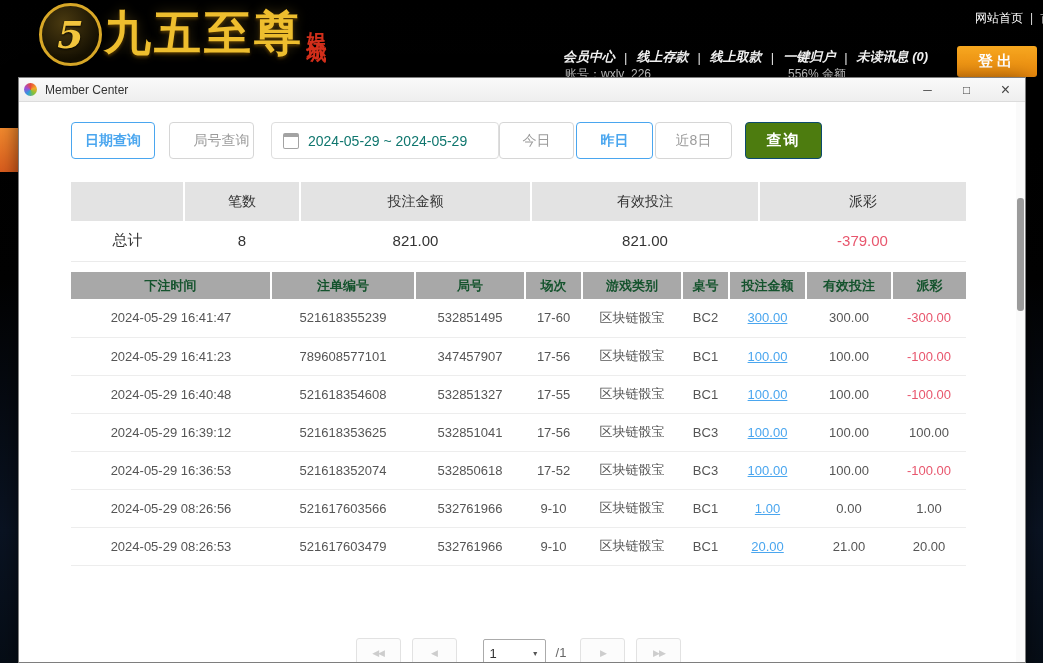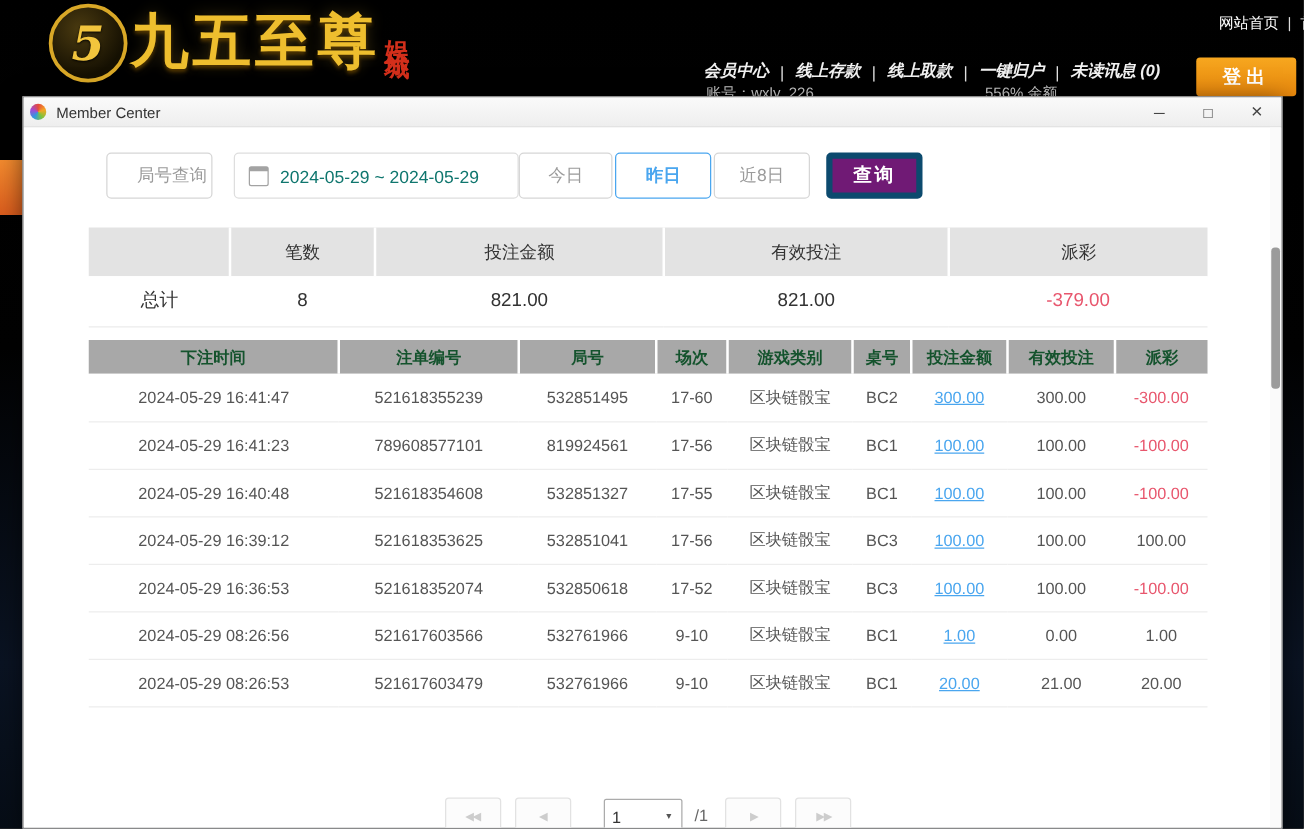--- a/index.html
+++ b/index.html
@@ -31,21 +31,21 @@
   .win-btn { width:39px; height:100%; border:none; background:transparent; color:#444; font-size:12px; display:flex; align-items:center; justify-content:center; cursor:pointer; font-family:inherit; }
   .win-btn.close { font-size:16px; }
 
   .content { position:relative; flex:1; background:#fff; overflow:hidden; }
 
   
   .toolbar { position:absolute; left:52px; top:20px; height:37px; display:flex; align-items:stretch; }
   .btn { height:37px; border-radius:4px; background:#fff; font-size:14px; display:flex; align-items:center; justify-content:center; cursor:pointer; font-family:inherit; }
   .btn.blue { border:1px solid #4aa6ef; color:#4aa6ef; font-weight:600; }
   .btn.gray { border:1px solid #d6d6d6; color:#9b9b9b; }
-  .btn.solid { border:5px solid #0c4a6e; background:#701a75; color:#fff; font-size:15px; font-weight:600; letter-spacing:2px; }
+  .btn.solid { border:1px solid #0c4a6e; background:#4d7c0f; color:#fff; font-size:15px; font-weight:600; letter-spacing:2px; }
   .w-tab { width:84px; }
   .tab-round { width:85px; margin-left:14px;padding-left:20px; }
   .date-box { width:228px; margin-left:17px; border:1px solid #dedede; border-radius:4px; display:flex; align-items:center; padding:0 11px; cursor:pointer; background:#fff; }
   .cal-icon { width:16px; height:16px; border:1px solid #a3a3a3; border-top-width:4px; border-radius:2px; margin-right:9px; flex:0 0 16px; }
   .date-text { font-size:14px; color:#0f766e; white-space:nowrap; }
   .seg { width:77px; }
   .seg-today { width:75px; }
   .seg-mid { margin-left:2px; }
   .query-btn { width:77px; margin-left:13px; }
 
@@ -113,20 +113,21 @@
     <div class="win-controls">
       <button class="win-btn">─</button>
       <button class="win-btn">□</button>
       <button class="win-btn close">×</button>
     </div>
   </div>
 
   <div class="content">
 
     <div class="toolbar">
+      <button class="btn blue w-tab">日期查询</button>
       <button class="btn gray tab-round">局号查询</button>
       <div class="date-box">
         <span class="cal-icon"></span>
         <span class="date-text">2024-05-29 ~ 2024-05-29</span>
       </div>
       <button class="btn gray seg seg-today">今日</button>
       <button class="btn blue seg seg-mid">昨日</button>
       <button class="btn gray seg seg-mid">近8日</button>
       <button class="btn solid query-btn">查询</button>
     </div>
@@ -192,21 +193,21 @@
             <td>17-60</td>
             <td>区块链骰宝</td>
             <td>BC2</td>
             <td><a class="amt-link">300.00</a></td>
             <td>300.00</td>
             <td class="neg">-300.00</td>
           </tr>
           <tr>
             <td>2024-05-29 16:41:23</td>
             <td>789608577101</td>
-            <td>819924561</td>
+            <td>347457907</td>
             <td>17-56</td>
             <td>区块链骰宝</td>
             <td>BC1</td>
             <td><a class="amt-link">100.00</a></td>
             <td>100.00</td>
             <td class="neg">-100.00</td>
           </tr>
           <tr>
             <td>2024-05-29 16:40:48</td>
             <td>521618354608</td>

